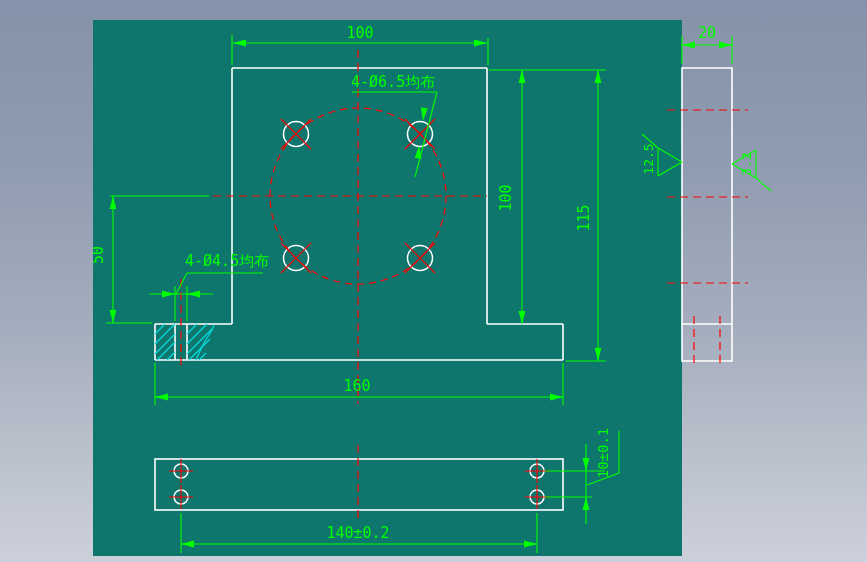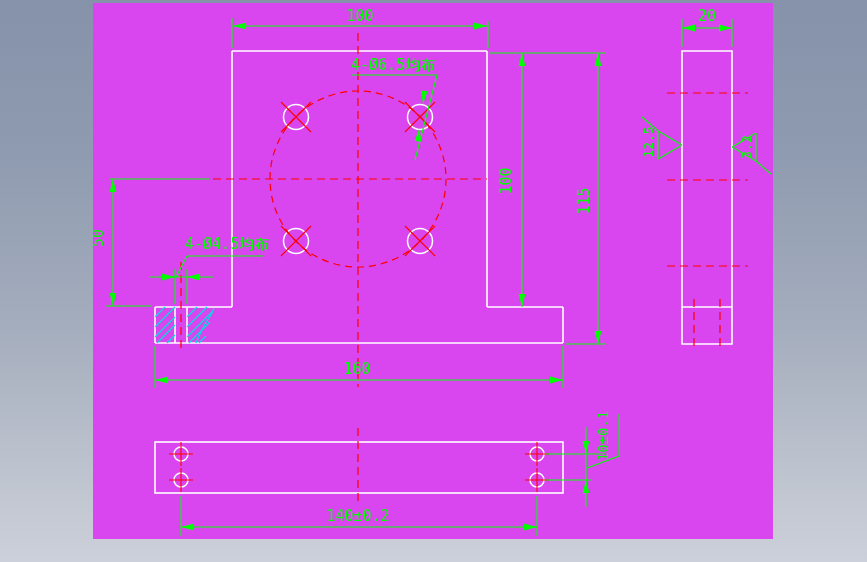--- a/index.html
+++ b/index.html
@@ -2,22 +2,22 @@
 <html><head>
 <meta charset="utf-8">
 <style>
   html,body{margin:0;padding:0;}
   body{
     width:867px;height:562px;overflow:hidden;position:relative;
     background:linear-gradient(180deg,#8592a9 0%,#8f9bb0 28%,#a4adbd 58%,#bcc2cd 82%,#ccd0da 100%);
     font-family:"DejaVu Sans Mono","Liberation Mono",monospace;
   }
   #canvas{
-    position:absolute;left:93px;top:3px;width:680px;height:536px;
-    background:#d946ef;
+    position:absolute;left:93px;top:20px;width:589px;height:536px;
+    background:#0f766e;
   }
   svg text{
     font-family:"DejaVu Sans Mono","Liberation Mono",monospace;
     fill:#00ff00;
   }
   .w{stroke:#ffffff;stroke-width:1.6;fill:none;}
   .wc{stroke:#ffffff;stroke-width:1.5;fill:none;}
   .g{stroke:#00ff00;stroke-width:1.1;fill:none;}
   .ga{fill:#00ff00;stroke:none;}
   .rd{stroke:#ff0000;stroke-width:1.2;fill:none;stroke-dasharray:8 5;}

